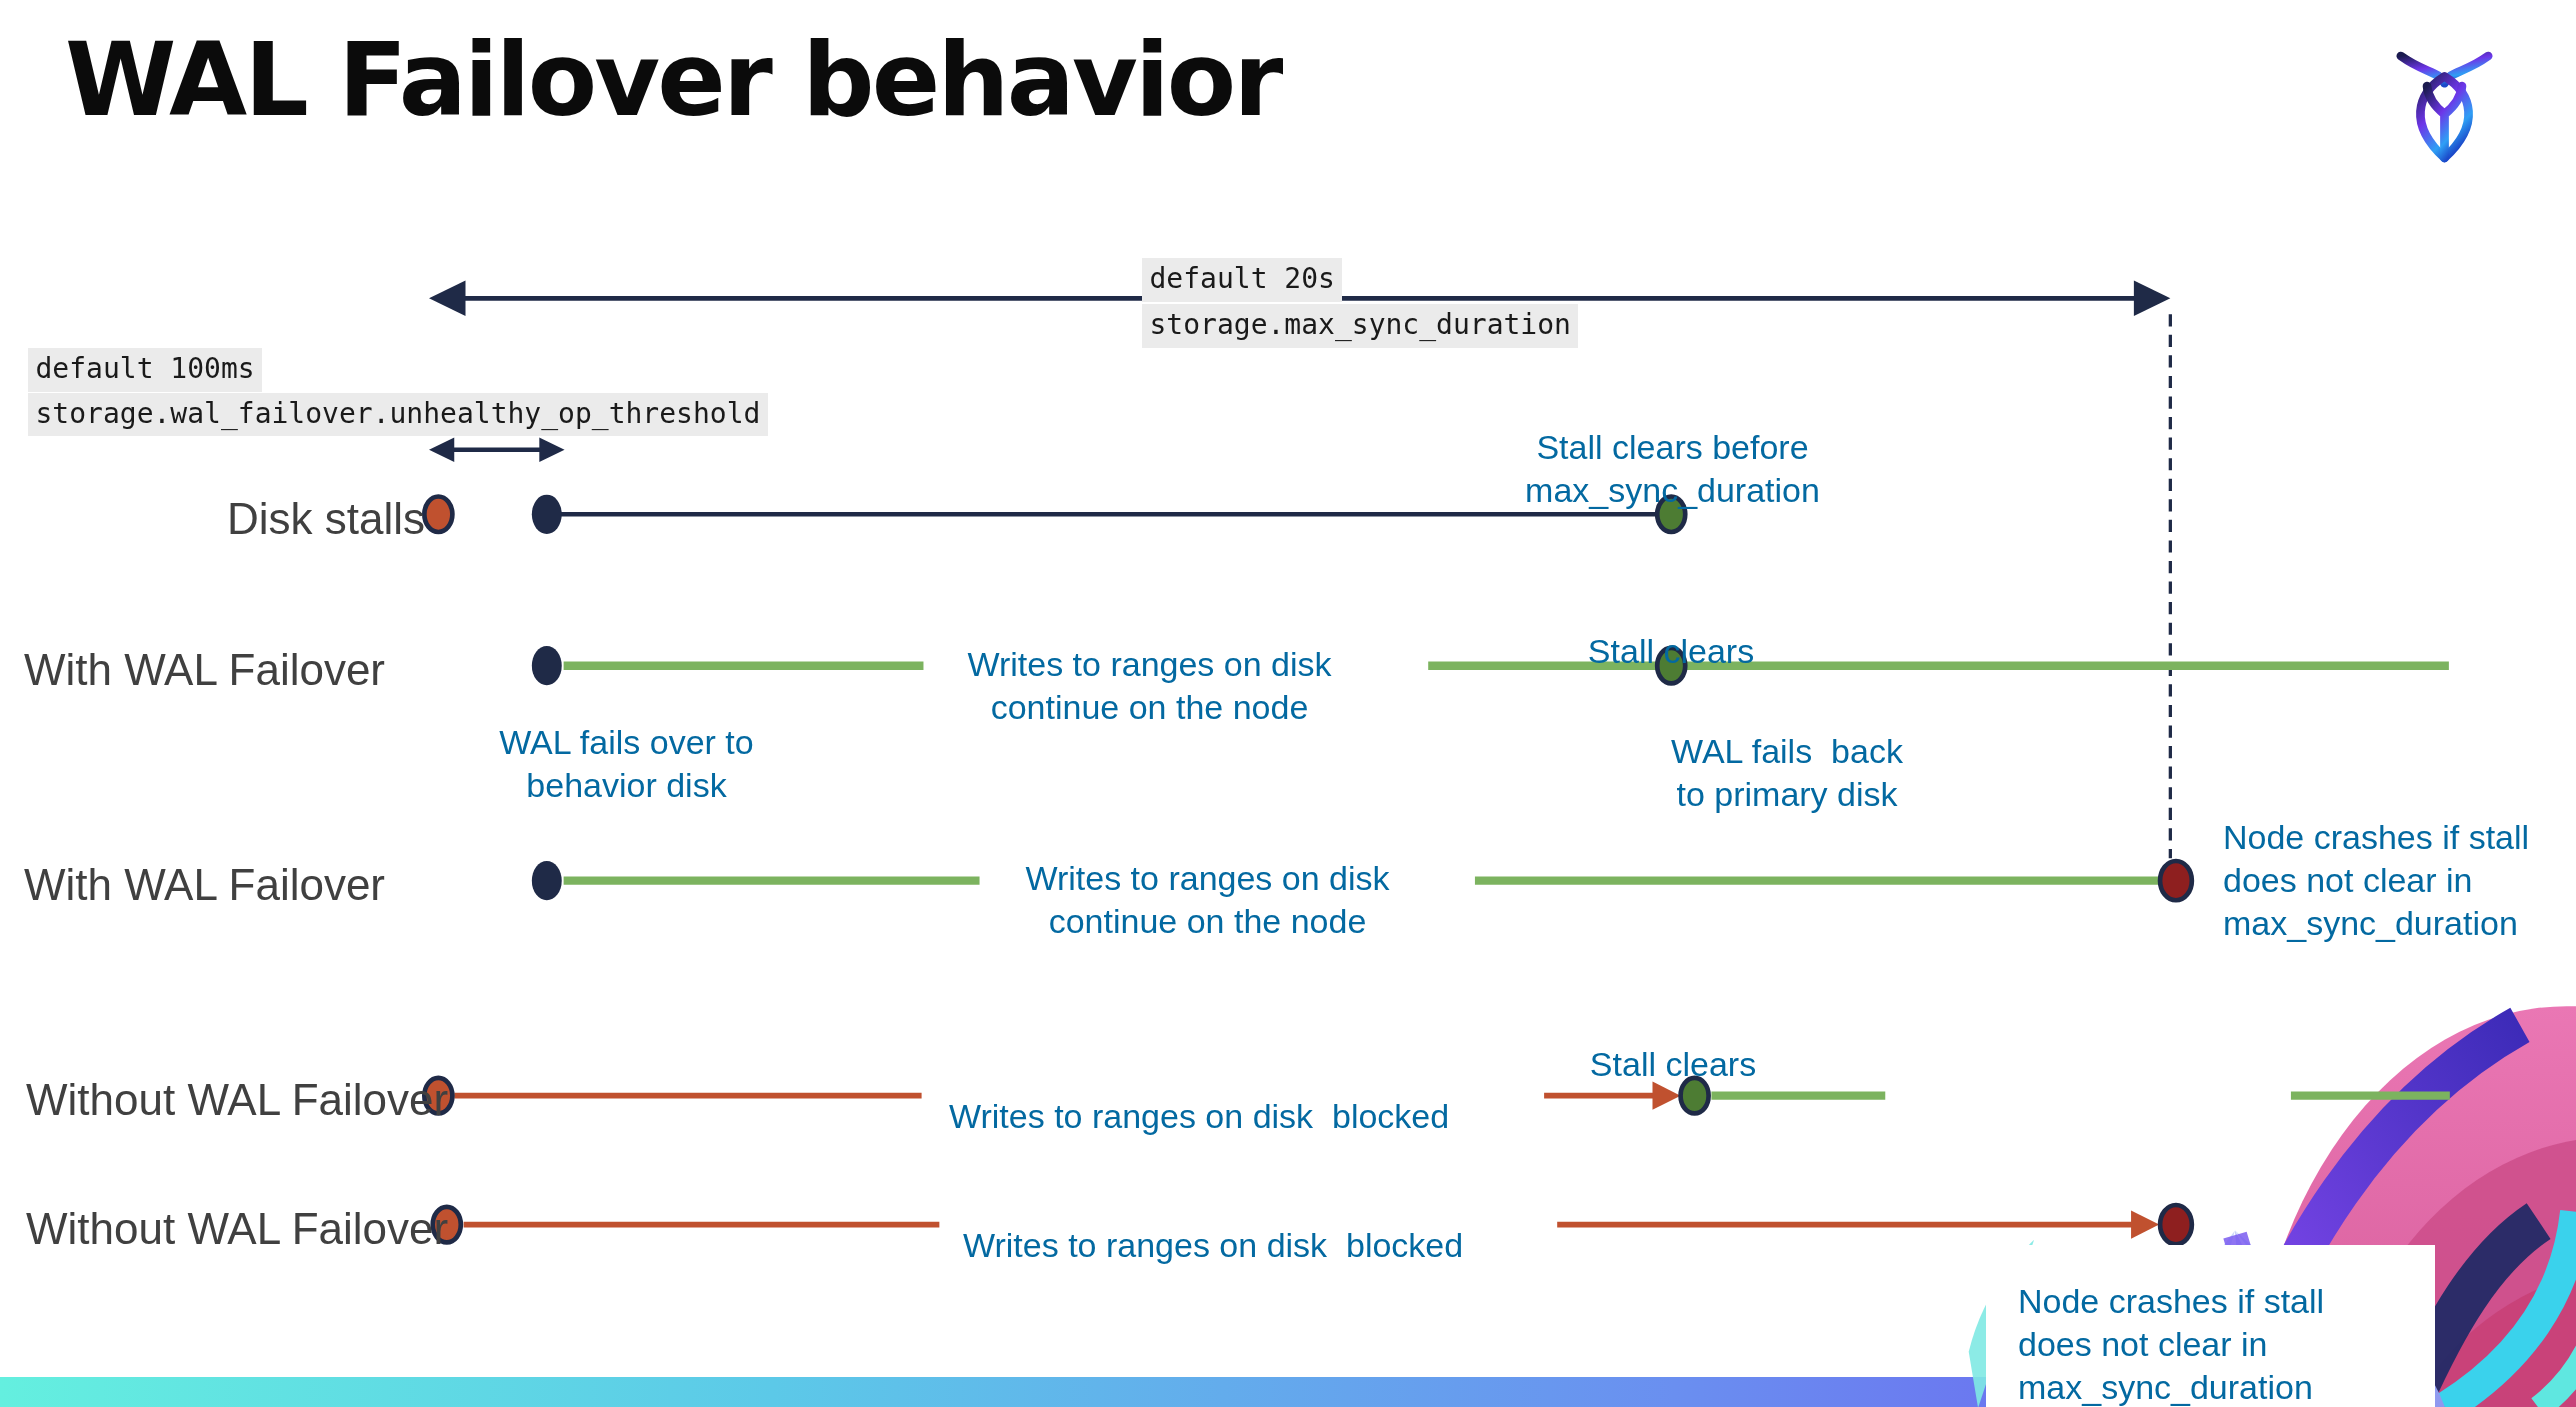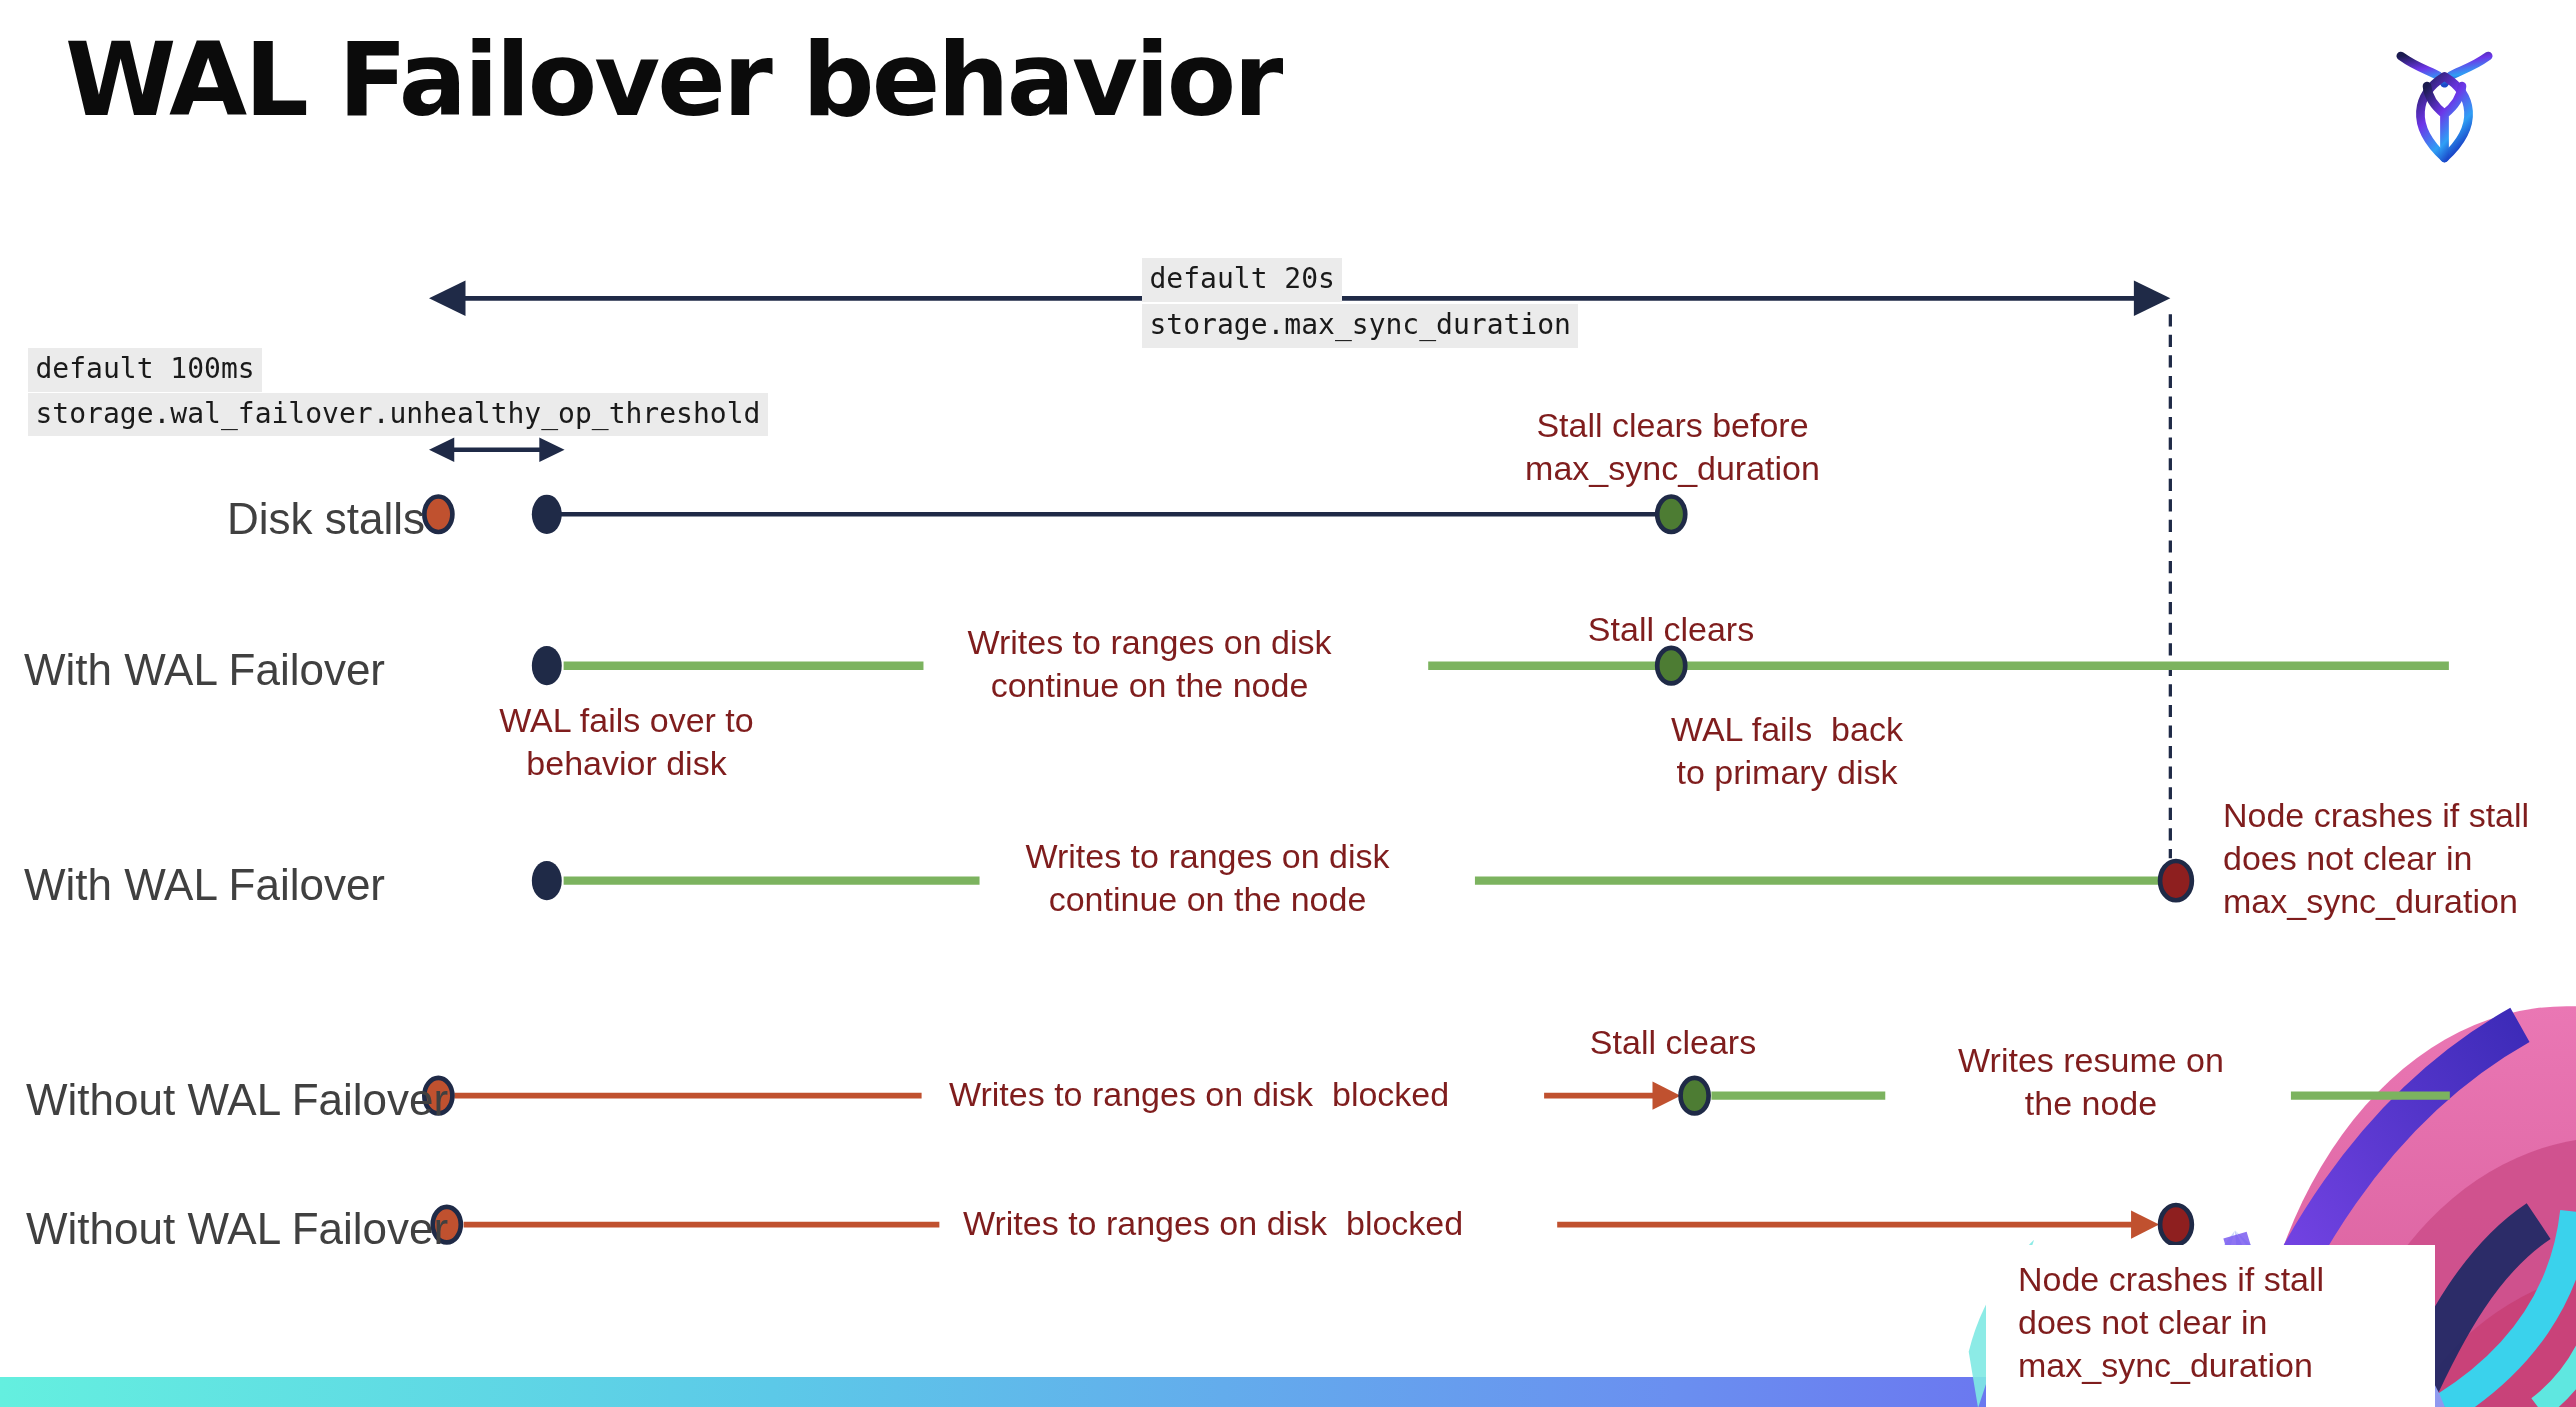--- a/index.html
+++ b/index.html
@@ -4,21 +4,21 @@
 <style>
   html,body{margin:0;padding:0;background:#ffffff;}
   #page{position:relative;width:2576px;height:1408px;background:#ffffff;overflow:hidden;
         font-family:"Liberation Sans",sans-serif;color:#111;}
   .abs{position:absolute;}
   #title{left:65px;top:20.6px;font-size:101px;font-weight:800;letter-spacing:-2.8px;color:#0b0b0b;
          font-family:"DejaVu Sans","Liberation Sans",sans-serif;}
   .codeblock{font-family:"DejaVu Sans Mono","Liberation Mono",monospace;font-size:28px;line-height:40px;color:#1a1a1a;text-align:right;}
   .codeblock span{display:table;background:var(--code-bg);padding:0.9px 7.5px 2.8px 7.5px;white-space:pre;}
   .rowlabel{font-size:44px;color:#404040;white-space:pre;}
-  .note{font-size:34px;line-height:43px;color:#7f1d1d;white-space:pre-wrap;}
+  .note{font-size:34px;line-height:43px;color:#0369a1;white-space:pre-wrap;margin-top:22px;}
   .center{text-align:center;}
   #bottom-bar{left:0;top:1377px;width:2576px;height:31px;
      background:linear-gradient(90deg,var(--bar1) 0%,var(--bar2) 30%,var(--bar3) 65%,var(--bar4) 100%);}
   #art{left:1922px;top:922px;z-index:2;}
   #diagram{left:0;top:0;z-index:4;pointer-events:none;}
   #crash-box{left:1986px;top:1245px;width:449px;height:163px;background:#ffffff;z-index:5;}
   #crash-box .note{position:absolute;left:32px;top:13px;}
   .txt{z-index:6;}
   #logo{left:2396px;top:47px;z-index:3;}
 </style>
@@ -72,22 +72,20 @@
 to primary disk</div>
 
   <div class="abs txt note center" style="left:1002px;top:835px;width:411px;">Writes to ranges on disk
 continue on the node</div>
   <div class="abs txt note" style="left:2223px;top:794px;width:355px;">Node crashes if stall
 does not clear in
 max_sync_duration</div>
 
   <div class="abs txt note" style="left:949px;top:1073px;">Writes to ranges on disk  blocked</div>
   <div class="abs txt note center" style="left:1486px;top:1021px;width:374px;">Stall clears</div>
-  <div class="abs txt note center" style="left:1904px;top:1039px;width:374px;">Writes resume on
-the node</div>
 
   <div class="abs txt note" style="left:963px;top:1202px;">Writes to ranges on disk  blocked</div>
 
   <div id="bottom-bar" class="abs"></div>
 
   <svg id="art" class="abs" width="654" height="486" viewBox="0 0 700 520">
     <defs>
       <linearGradient id="g-pink" x1="0" y1="0" x2="0" y2="1">
         <stop offset="0" stop-color="#ea77b4"></stop>
           <stop offset="1" stop-color="#c2407e"></stop>

